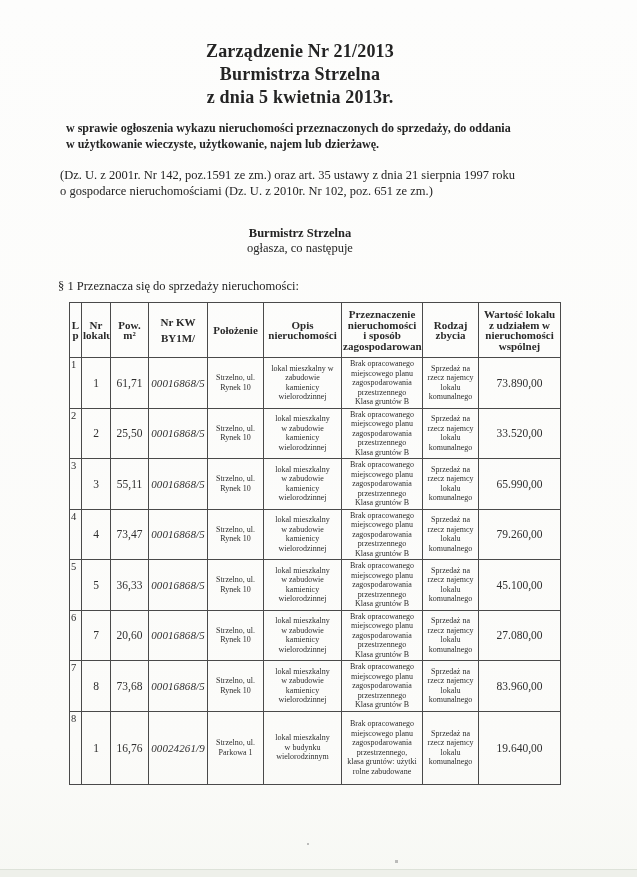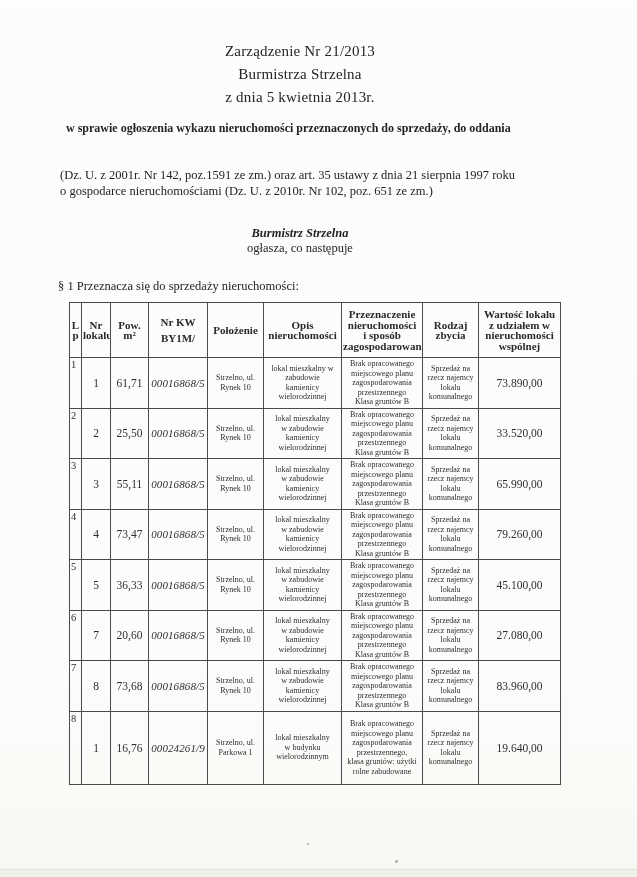--- a/index.html
+++ b/index.html
@@ -7,26 +7,26 @@
   .page {
     position:relative;
     width:637px; height:877px;
     background:linear-gradient(180deg,#fdfdfc 0%, #fbfbf9 85%, #f7f8f4 100%);
     font-family:"Liberation Serif", serif;
     color:#242424;
     overflow:hidden;
   }
   
   .title-block { position:absolute; top:44px; left:0; width:600px; text-align:center; }
-  .title-line { font-weight:normal; font-size:15px; line-height:14px; margin-bottom:9px; letter-spacing:.2px; }
+  .title-line { font-weight:bold; font-size:18px; line-height:14px; margin-bottom:9px; letter-spacing:.2px; }
   .subject { position:absolute; top:121px; left:66px; width:520px; font-weight:bold; font-size:12px; line-height:15.5px; }
   .legal { position:absolute; top:168px; left:60px; width:528px; font-size:12.5px; line-height:15.5px; }
   .legal .indent { padding-left:44px; }
   .announce { position:absolute; top:226px; left:0; width:600px; text-align:center; font-size:12.5px; line-height:15px; }
-  .announce .b { font-weight:bold;font-style:italic; }
+  .announce .b { font-weight:bold; }
   .section-heading { position:absolute; top:279px; left:58px; font-size:12.5px; }
 
   table.props {
     position:absolute; top:302px; left:69px;
     border-collapse:collapse; table-layout:fixed; width:492px;
   }
   table.props th, table.props td {
     border:1px solid #4a4a4a;
     padding:1px;
     overflow:hidden;
@@ -59,20 +59,21 @@
 <div class="page">
 
   <div class="title-block">
     <div class="title-line">Zarządzenie Nr 21/2013</div>
     <div class="title-line">Burmistrza Strzelna</div>
     <div class="title-line">z dnia  5 kwietnia 2013r.</div>
   </div>
 
   <div class="subject">
     <div>w sprawie ogłoszenia wykazu nieruchomości przeznaczonych do sprzedaży, do oddania</div>
+    <div>w użytkowanie wieczyste, użytkowanie, najem lub dzierżawę.</div>
   </div>
 
   <div class="legal">
     <div>(Dz. U. z 2001r. Nr 142, poz.1591 ze zm.) oraz art. 35 ustawy z dnia 21 sierpnia 1997 roku</div>
     <div>o gospodarce nieruchomościami (Dz. U. z 2010r. Nr 102, poz. 651 ze zm.)</div>
   </div>
 
   <div class="announce">
     <div class="b">Burmistrz Strzelna</div>
     <div>ogłasza, co następuje</div>

